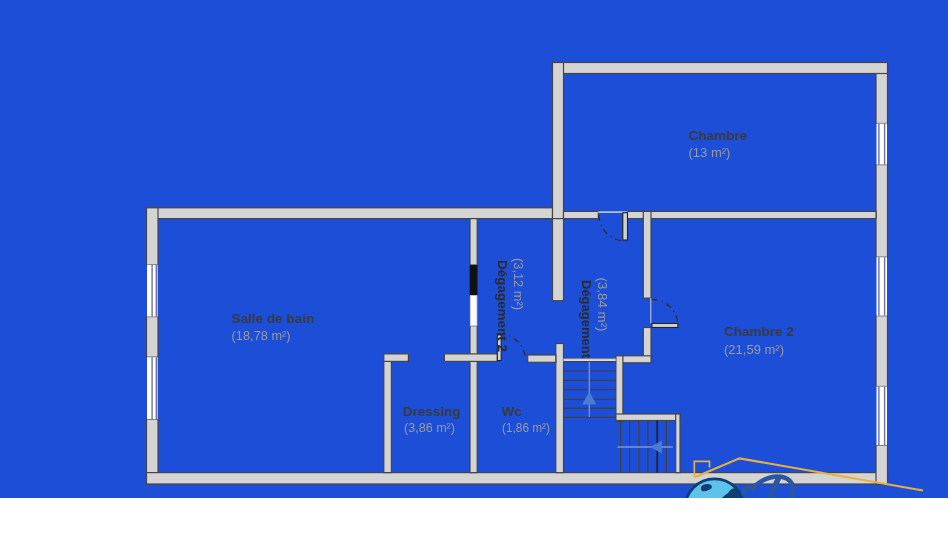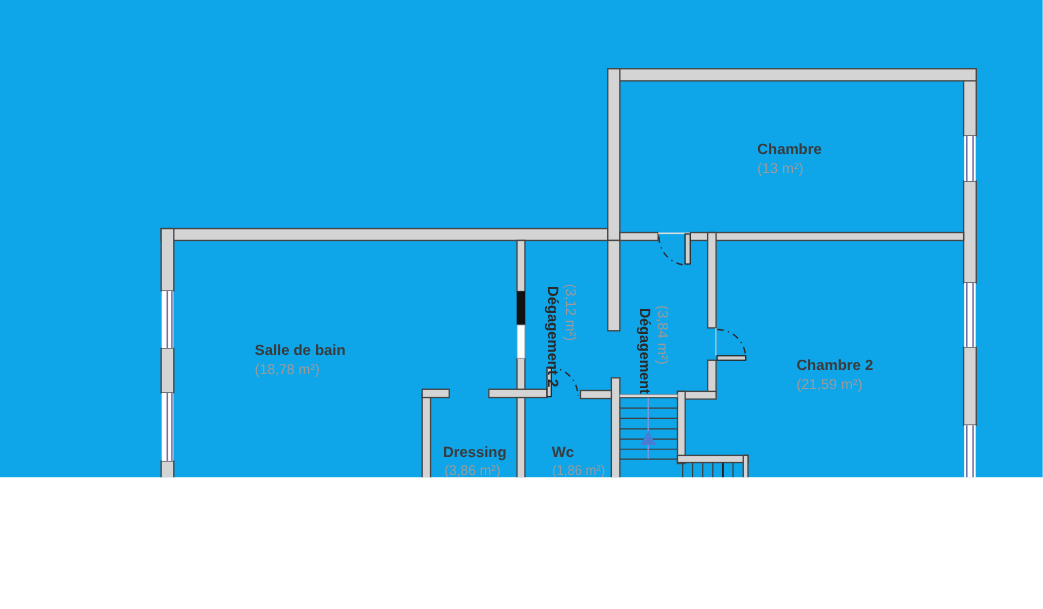--- a/index.html
+++ b/index.html
@@ -1,16 +1,16 @@
 <!DOCTYPE html>
 <html><head>
 <meta charset="utf-8">
 <style>
   html,body{margin:0;padding:0;background:#ffffff;}
-  .page{position:relative;width:948px;height:434px;background:#0ea5e9;overflow:hidden;
+  .page{position:relative;width:948px;height:498px;background:#1d4ed8;overflow:hidden;
         font-family:"Liberation Sans", sans-serif;filter:opacity(0.999);}
 </style>
 </head>
 <body>
 <div class="page">
 <svg width="948" height="554" viewBox="0 0 948 554" xmlns="http://www.w3.org/2000/svg">
 <defs></defs>
 <g fill="#d4d4d4" stroke="#454545" stroke-width="1.2">
 
   <rect x="146.5" y="207.8" width="406" height="10.8"></rect>

